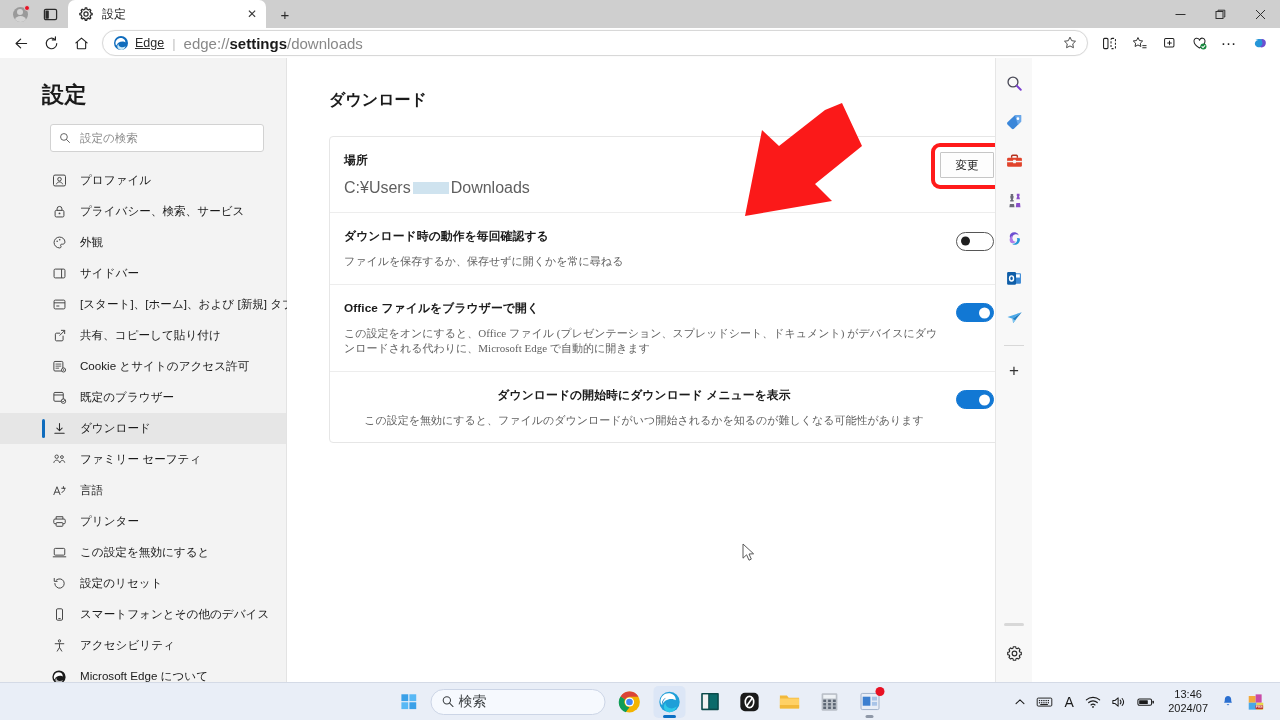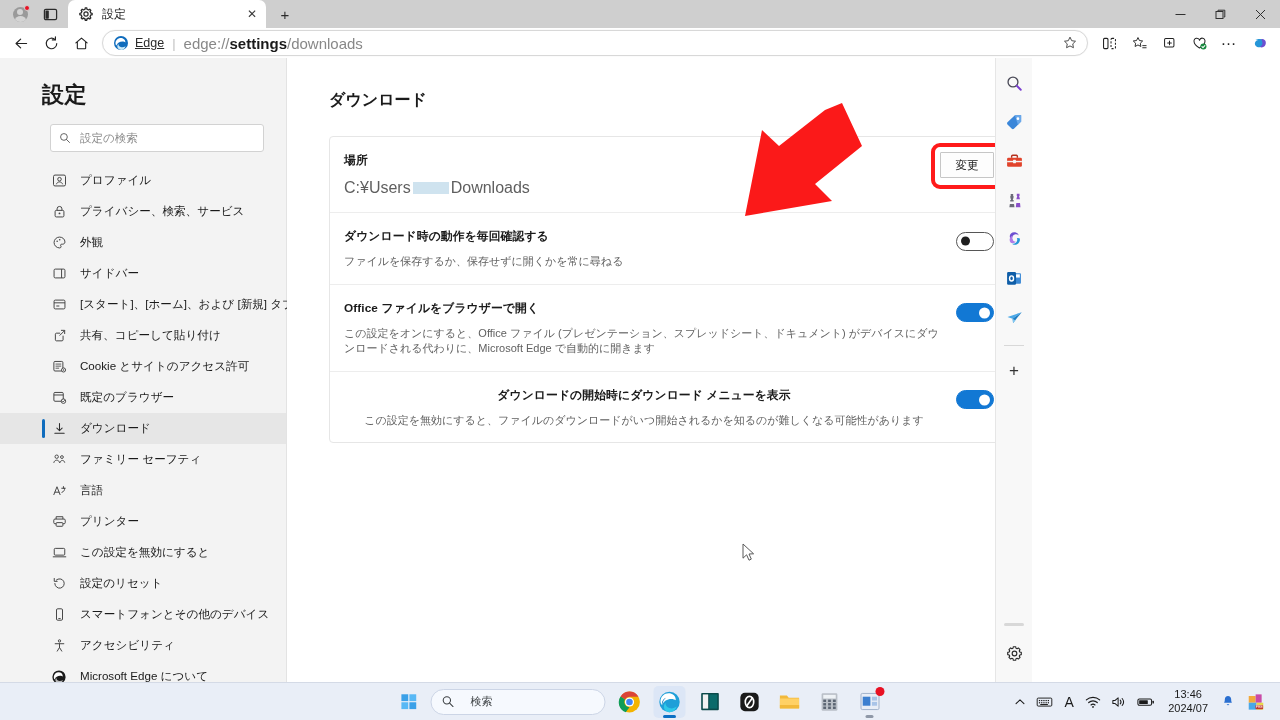--- a/index.html
+++ b/index.html
@@ -132,21 +132,21 @@
     margin-top: 25px; width: 684px; background: #ffffff;
     border: 1px solid #e6e6e6; border-radius: 4px; overflow: hidden;
   }
   .row {
     position: relative; padding: 16px 18px 15px 14px; border-bottom: 1px solid #ededed;
     display: flex; align-items: flex-start;
   }
   .row:last-child { border-bottom: none; text-align: center; }
   .row-text { flex: 1; min-width: 0; }
   .row-title { font-size: 11.8px; font-weight: 700; color: #1a1a1a; letter-spacing: .1px; }
-  .row-sub { font-size: 11px; color: #616161; margin-top: 9px; line-height: 1.35; }
+  .row-sub { font-size: 11px; color: #616161; margin-top: 9px; line-height: 1.35; font-family: Liberation Serif, serif; }
   .row-ctl { flex: 0 0 auto; padding-left: 12px; display: flex; align-items: center; height: 24px; }
 
   .path-line { font-size: 16px; color: #5f5f5f; margin-top: 10px; display: flex; align-items: center; }
   .path-redacted {
     display: inline-block; width: 36px; height: 12px; background: #cfe3ef; margin: 0 2px;
   }
 
   .btn-change {
     min-width: 54px; height: 26px; padding: 12px 13px;
     background: #fdfdfd; border: 1px solid #c6c6c6; border-radius: 1px;
@@ -202,21 +202,21 @@
   }
   .tb-center {
     position: absolute; left: 50%; transform: translateX(-50%);
     display: flex; align-items: center; gap: 8px;
   }
   .start-btn { width: 28px; height: 30px; display: flex; align-items: center; justify-content: center; }
   .tb-search {
     width: 175px; height: 26px; background: #f6f9fe; border: 1px solid #ccd5e6;
     border-radius: 13px; display: flex; align-items: center; padding: 0 10px;
   }
-  .tb-search .ph { font-size: 11px; color: #3c4043; margin-left: 16px; }
+  .tb-search .ph { font-size: 14px; color: #3c4043; margin-left: 4px; }
   .tb-app {
     position: relative; width: 32px; height: 32px;
     display: flex; align-items: center; justify-content: center; border-radius: 5px;
   }
   .tb-app.active { background: #dce6f6; }
   .tb-app .underline {
     position: absolute; bottom: 0px; left: 50%; transform: translateX(-50%);
     width: 13px; height: 3px; border-radius: 2px; background: #0b6fc4;
   }
   .tb-app .underline.gray { background: #8f98a8; width: 8px; }

